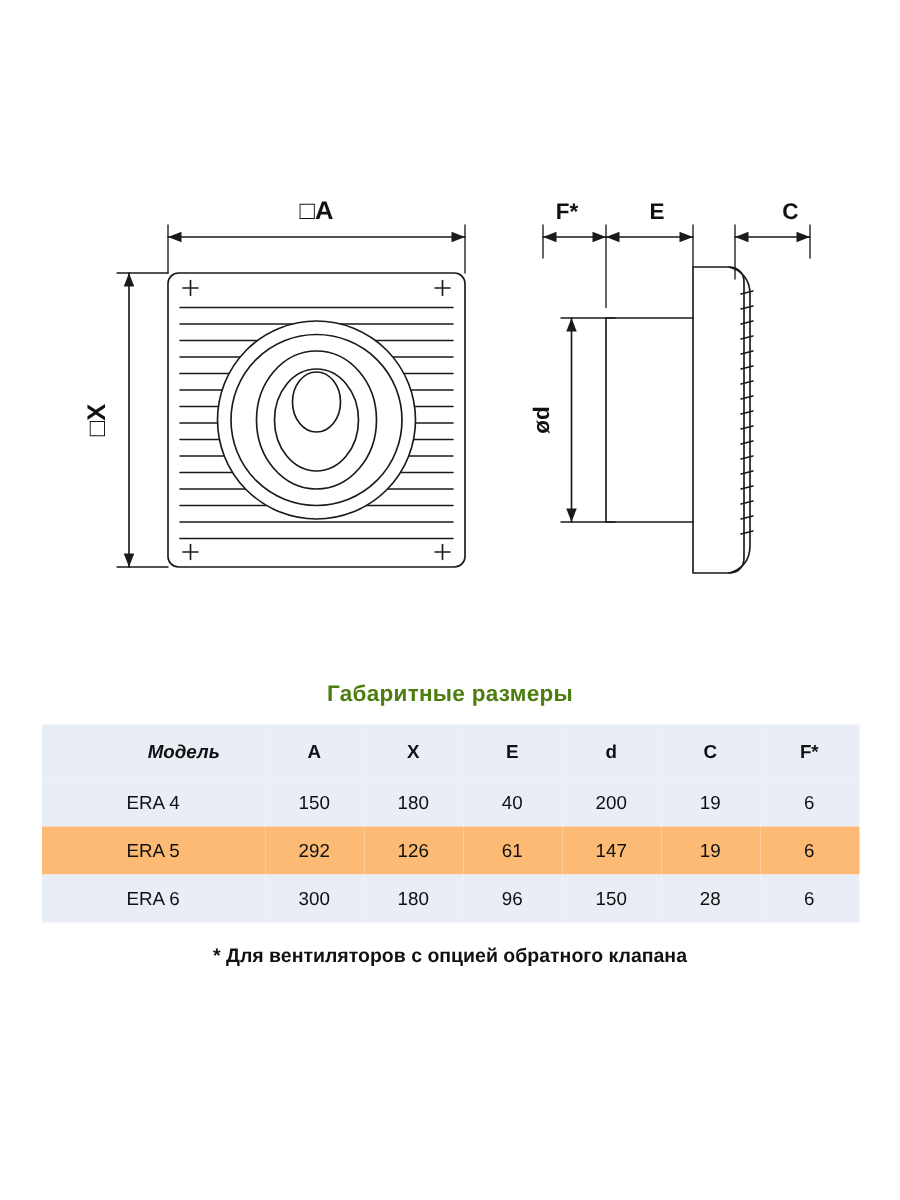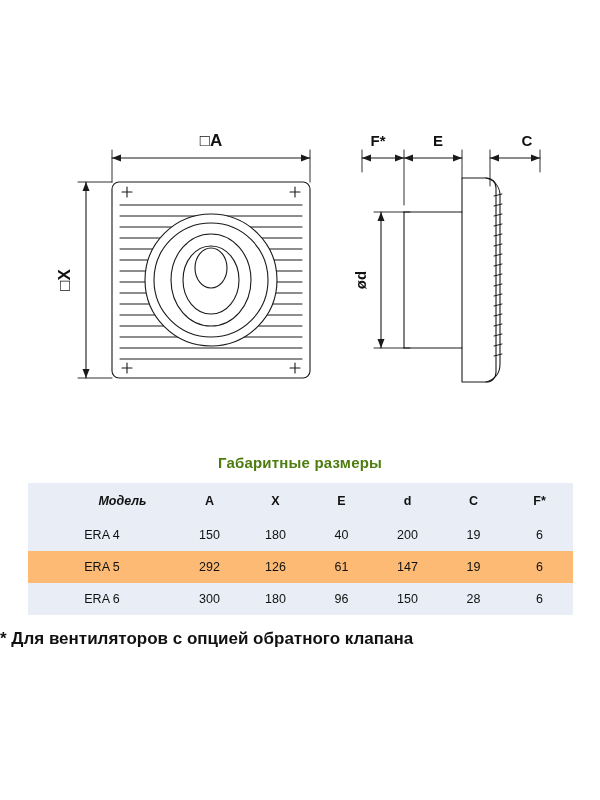--- a/index.html
+++ b/index.html
@@ -75,21 +75,22 @@
   table.dims tbody td.model-col {
     text-align: center;
   }
   table.dims tbody tr.odd {
     background: #e8edf6;
   }
   table.dims tbody tr.even {
     background: #fdba74;
   }
   .footnote {
-    font-size: 17px;
+    text-align: center;
+    font-size: 13px;
     font-weight: bold;
     color: #111;
     margin-top: 14px;
   }
 </style>
 </head>
 <body>
 
 <div class="page">
 

